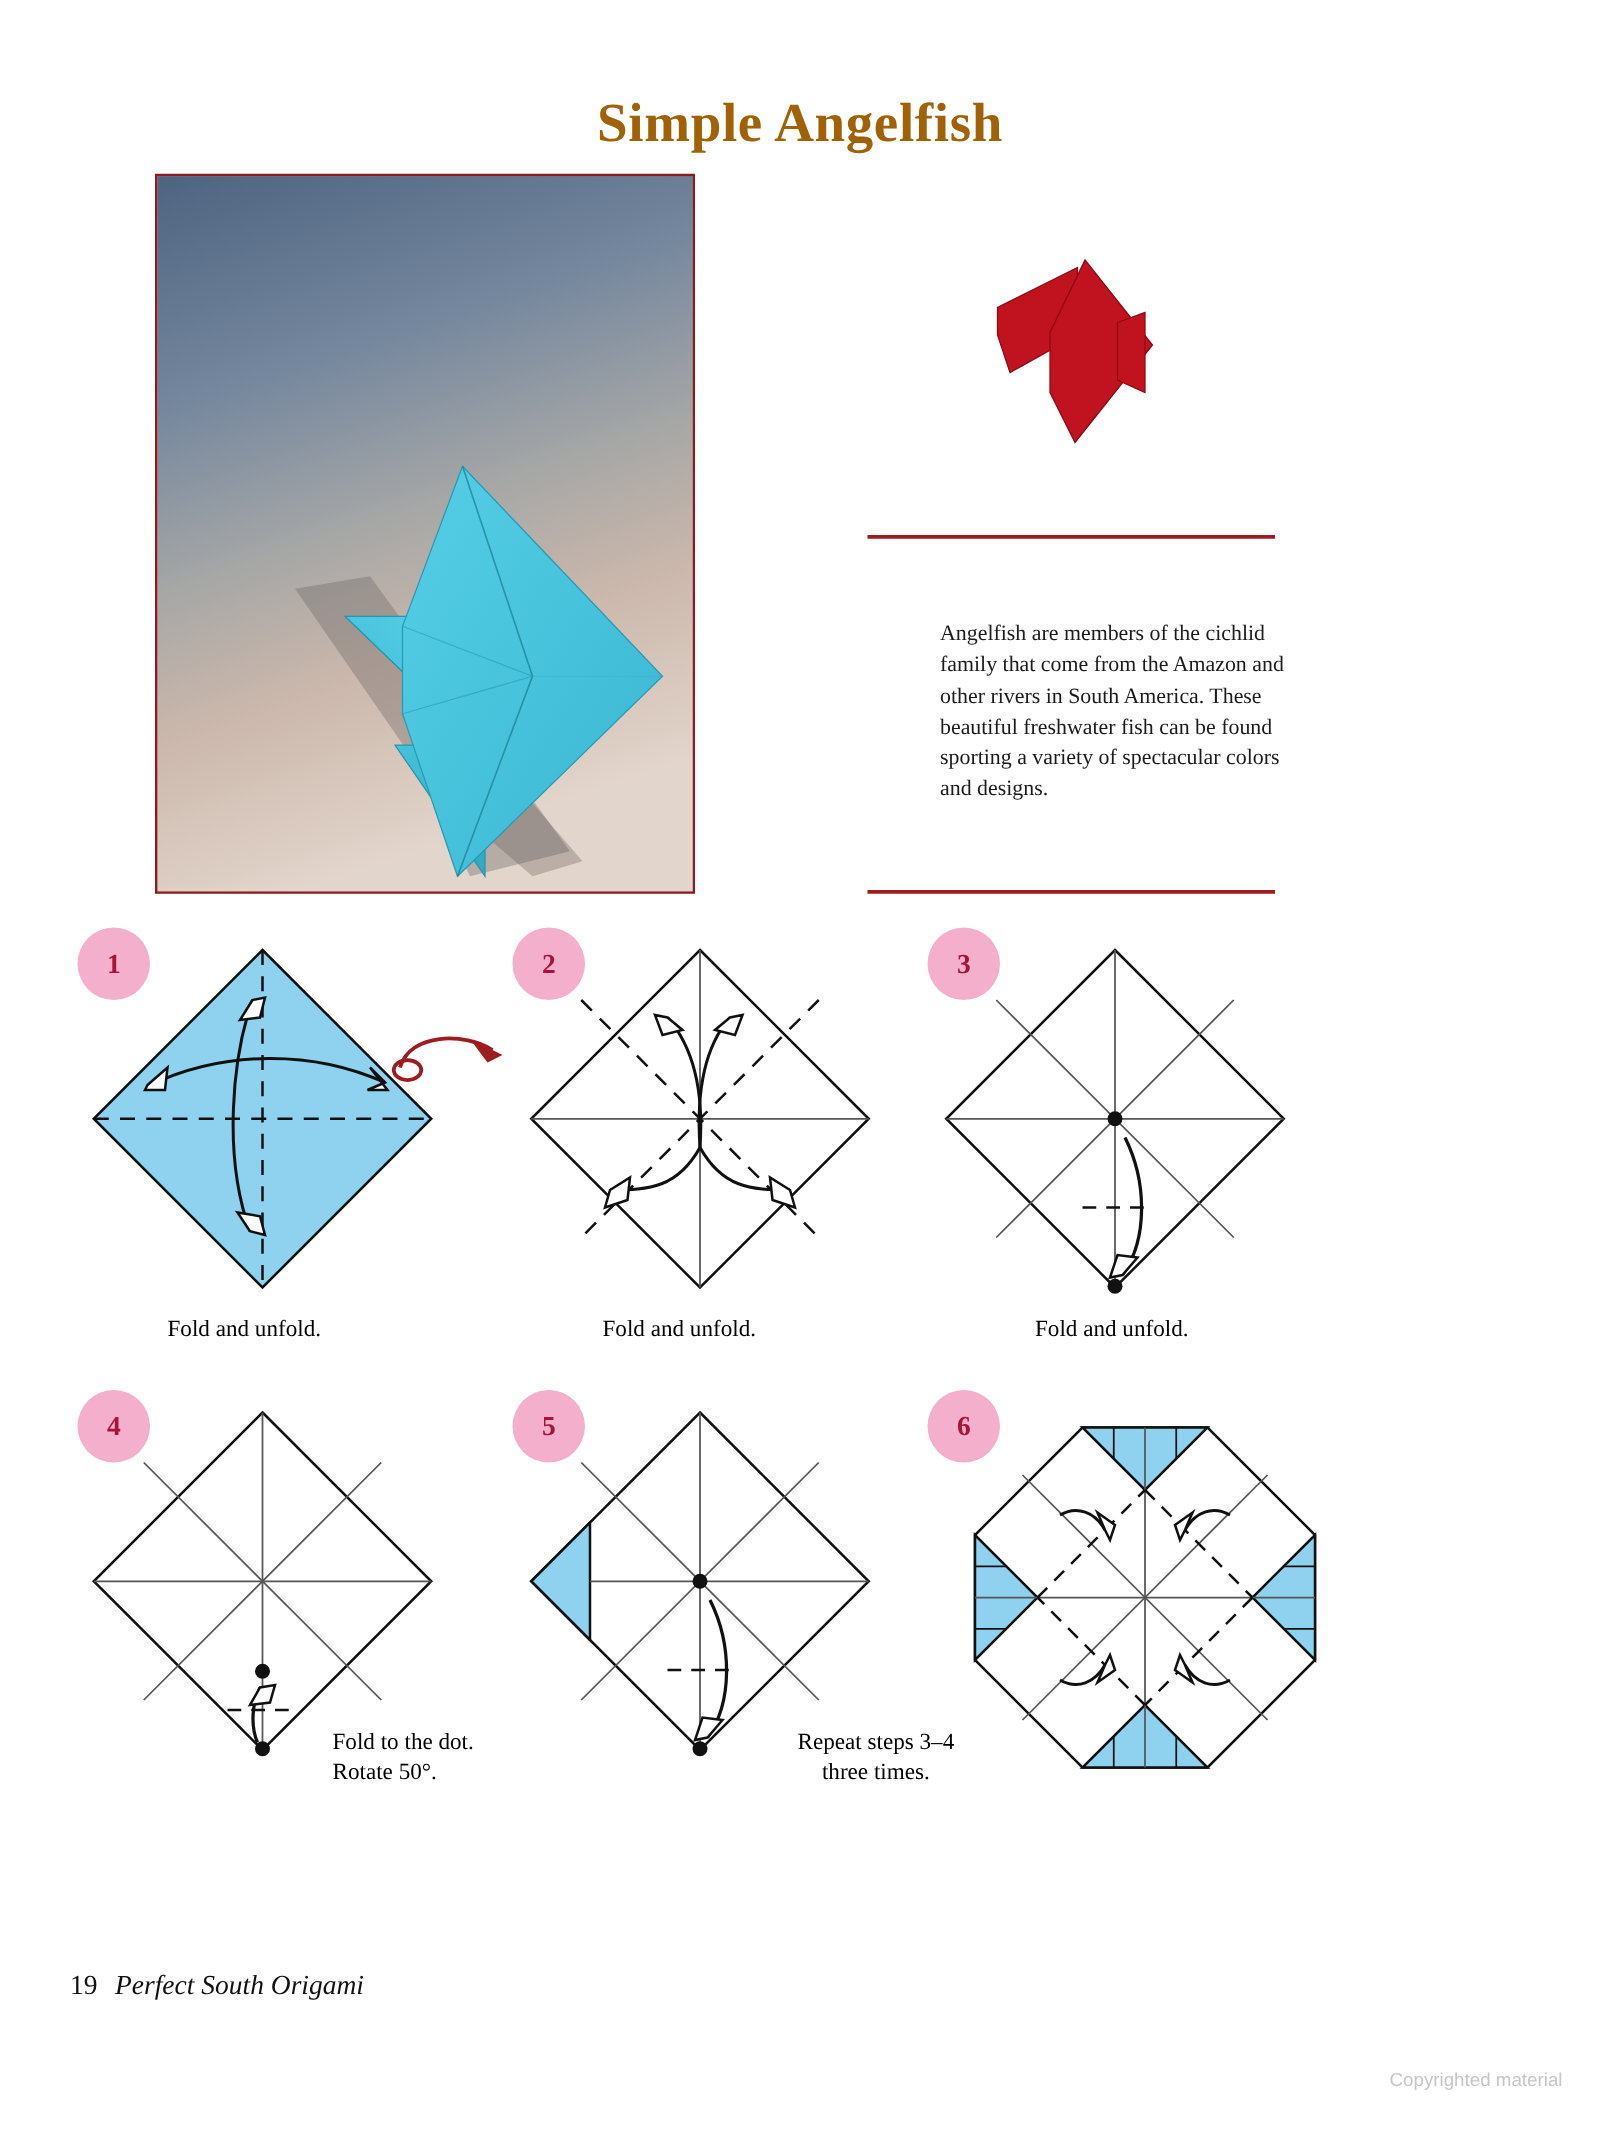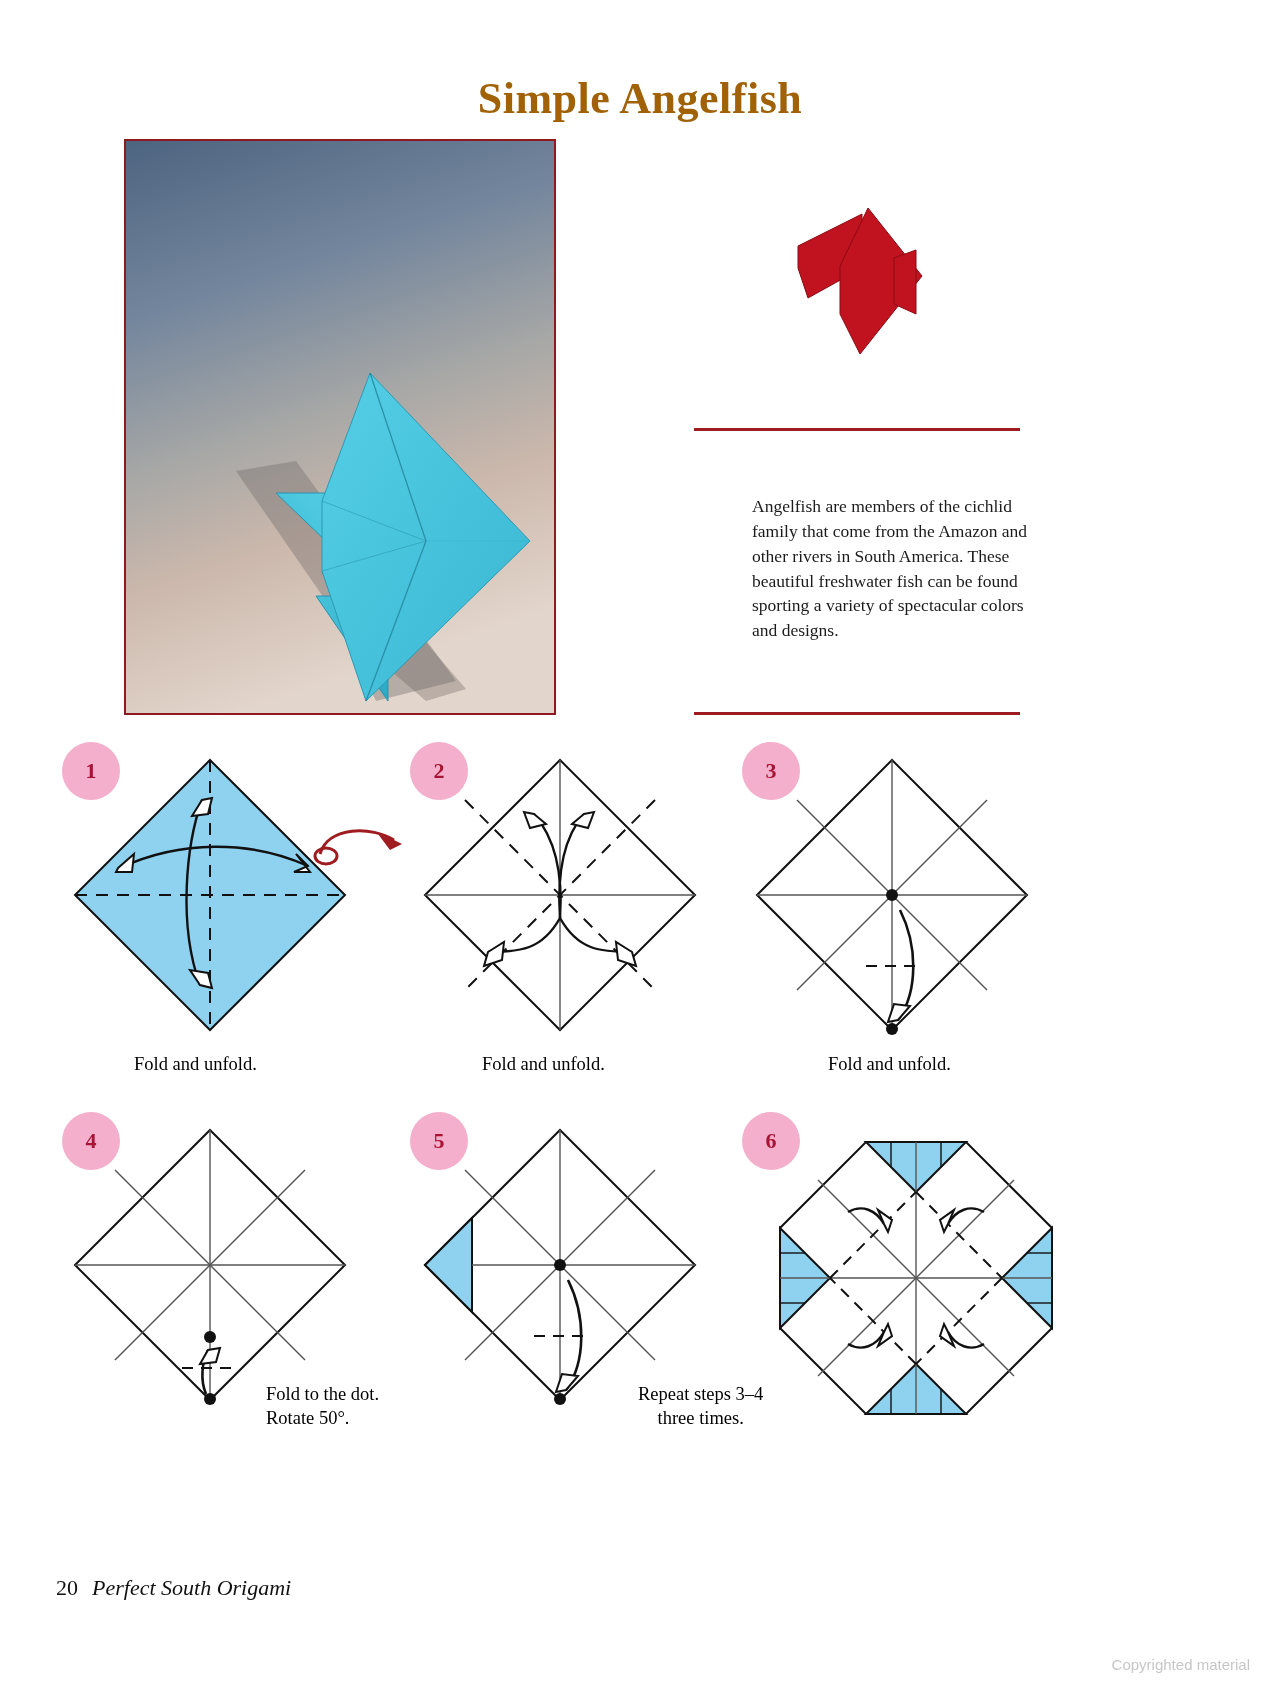--- a/index.html
+++ b/index.html
@@ -291,17 +291,17 @@
       <polygon points="182,96 188,82 174,92 178,104" fill="#fff" stroke="#111" stroke-width="2"></polygon>
       <path d="M82 216 C96 224 110 218 118 204" fill="none" stroke="#111" stroke-width="2.4"></path>
       <polygon points="118,204 112,218 126,208 122,196" fill="#fff" stroke="#111" stroke-width="2"></polygon>
       <path d="M218 216 C204 224 190 218 182 204" fill="none" stroke="#111" stroke-width="2.4"></path>
       <polygon points="182,204 188,218 174,208 178,196" fill="#fff" stroke="#111" stroke-width="2"></polygon>
     </svg>
     <div class="caption" style="left:86px;top:312px;"></div>
   </div>
 
   <div class="footer">
-    <span class="pg">20</span><span class="bk">Perfect South Origami</span>
+    <span class="pg">19</span><span class="bk">Perfect South Origami</span>
   </div>
   <div class="copyright">Copyrighted material</div>
 
 </div>
 
 </body></html>

